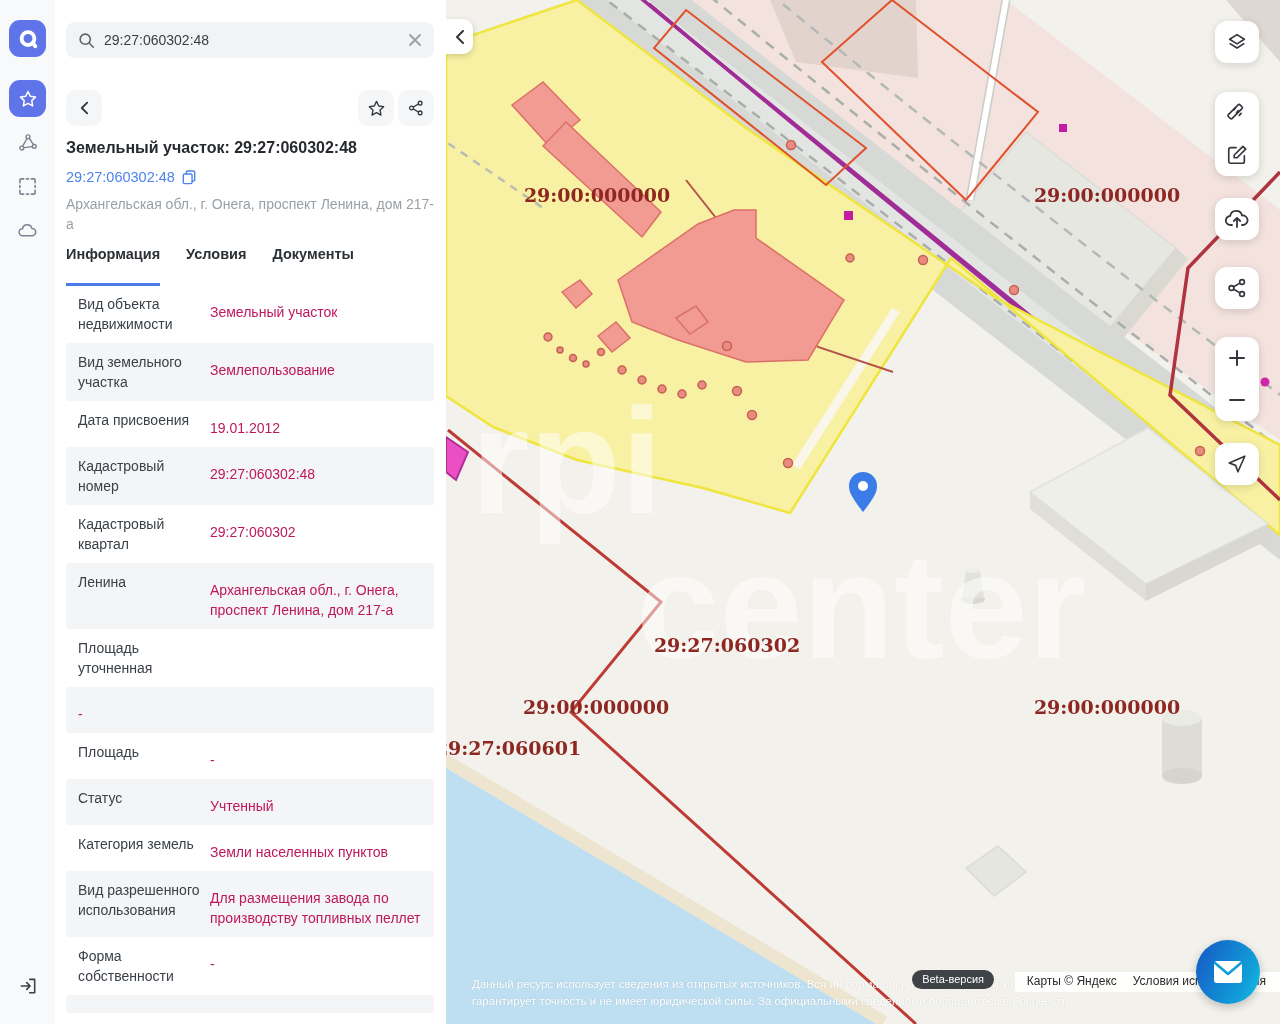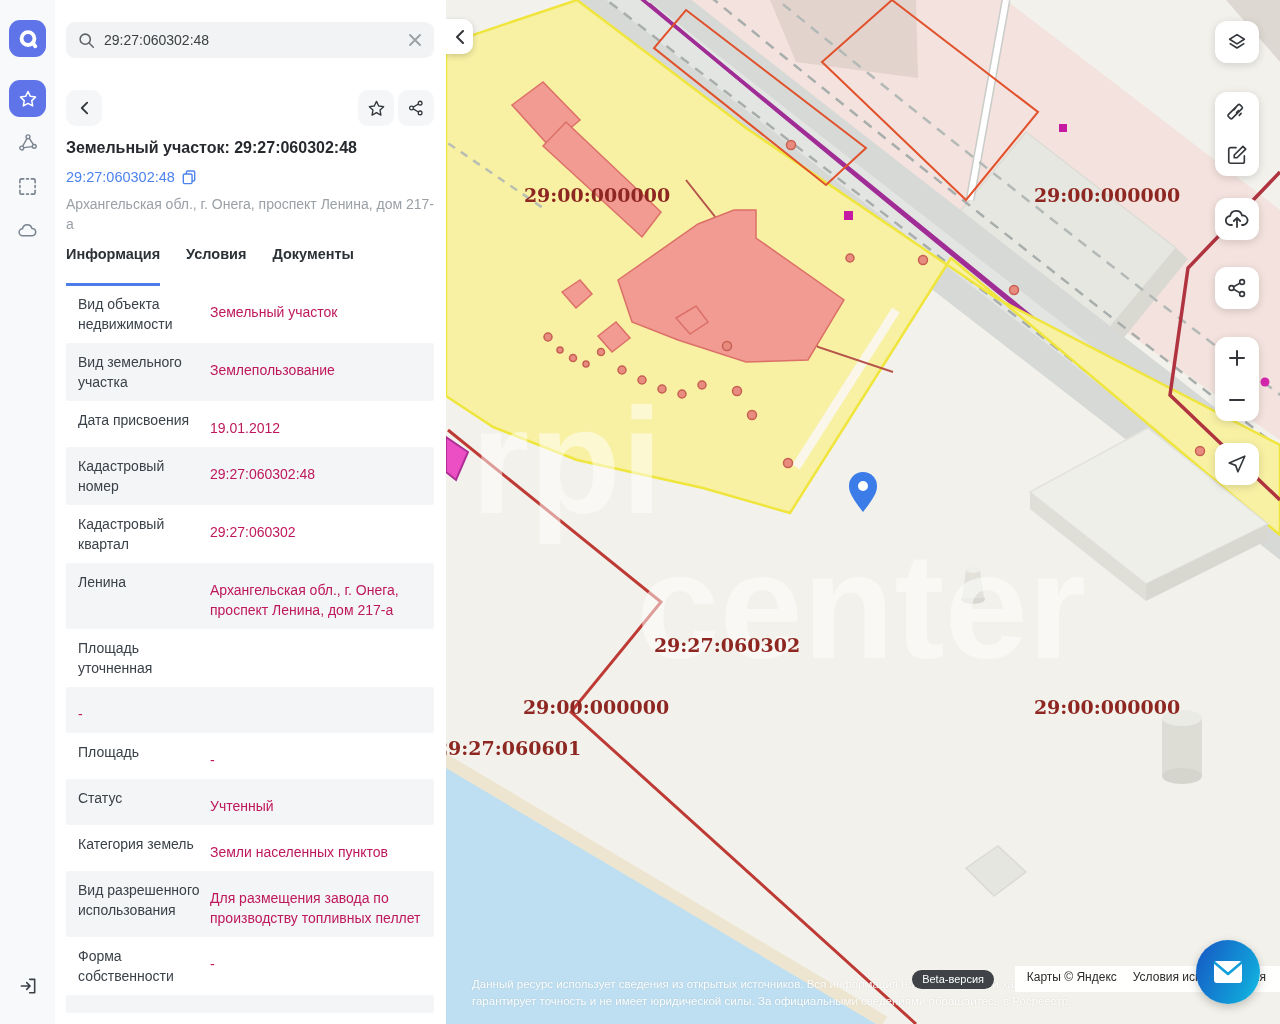--- a/index.html
+++ b/index.html
@@ -48,22 +48,22 @@
                   display:flex; align-items:center; justify-content:center; cursor:pointer; }
   .map-ctrl { position:absolute; width:44px; background:#fff; border-radius:12px; box-shadow:0 2px 8px rgba(0,0,0,.14);
               display:flex; flex-direction:column; align-items:center; z-index:15; }
   .map-ctrl .ctrl { width:44px; height:42px; display:flex; align-items:center; justify-content:center; cursor:pointer; }
   .maplabel { position:absolute; font-family:"DejaVu Serif","Liberation Serif",serif; font-weight:700;
               font-size:19px; color:#8e2722; white-space:nowrap; transform:translate(-50%,-50%); z-index:5; }
   .watermark { position:absolute; font-family:"Liberation Sans",sans-serif; font-weight:700;
                color:rgba(255,255,255,.5); z-index:4; pointer-events:none; }
   .disclaimer { position:absolute; left:26px; bottom:14px; width:720px; font-size:11.5px; line-height:17px;
                 color:rgba(255,255,255,.95); z-index:8; text-shadow:0 0 2px rgba(0,0,0,.12); }
-  .attr-strip { position:absolute; right:0; bottom:32px; height:26px; background:rgba(255,255,255,.95);
-                display:flex; align-items:center; gap:16px; padding:0 14px 4px 12px; z-index:9; }
+  .attr-strip { position:absolute; right:0; bottom:32px; height:20px; background:rgba(255,255,255,.95);
+                display:flex; align-items:flex-end; gap:16px; padding:0 14px 4px 12px; z-index:9; }
   .attr-strip .copyright { font-size:12px; color:#2b2b2b; }
   .attr-strip .terms { font-size:12px; color:#2b2b2b; cursor:pointer; white-space:nowrap; }
   .beta-pill { position:absolute; right:286px; bottom:35px; background:#3f4347; color:#fff; font-size:11px;
                padding:3px 10px 4px; border-radius:10px; z-index:10; }
   .chat-fab { position:absolute; right:20px; bottom:20px; width:64px; height:64px; border-radius:50%;
               background:linear-gradient(115deg,#1565c8 15%,#119fd9 75%,#17c4e8 100%);
               box-shadow:0 3px 10px rgba(0,0,0,.22); display:flex; align-items:center; justify-content:center;
               z-index:12; cursor:pointer; }
 </style>
 </head>

